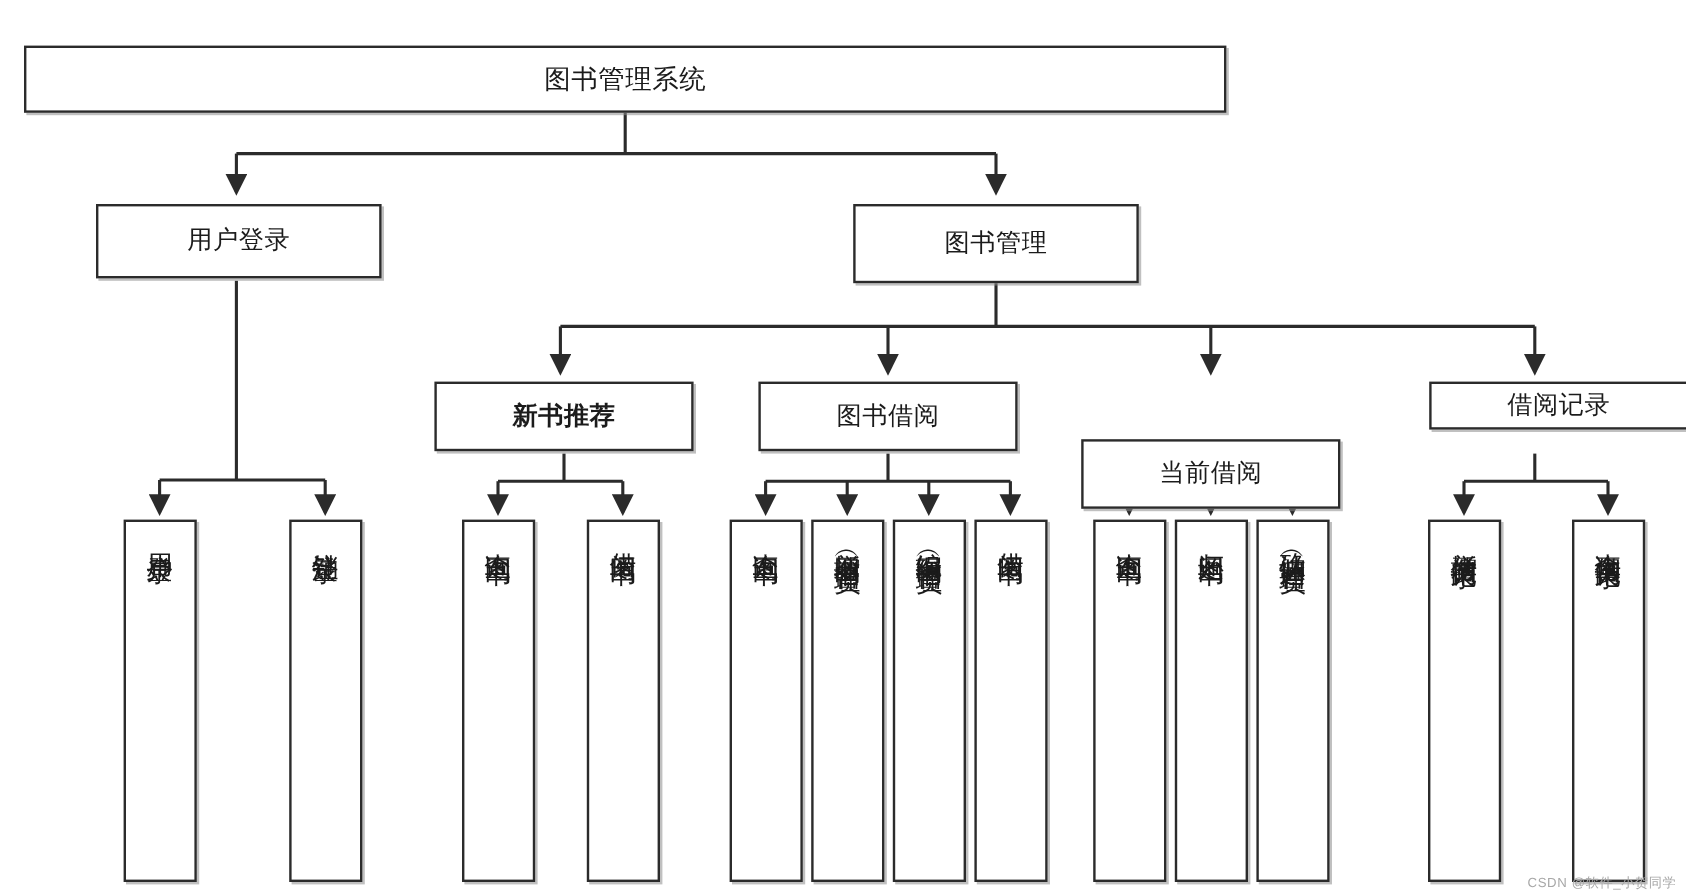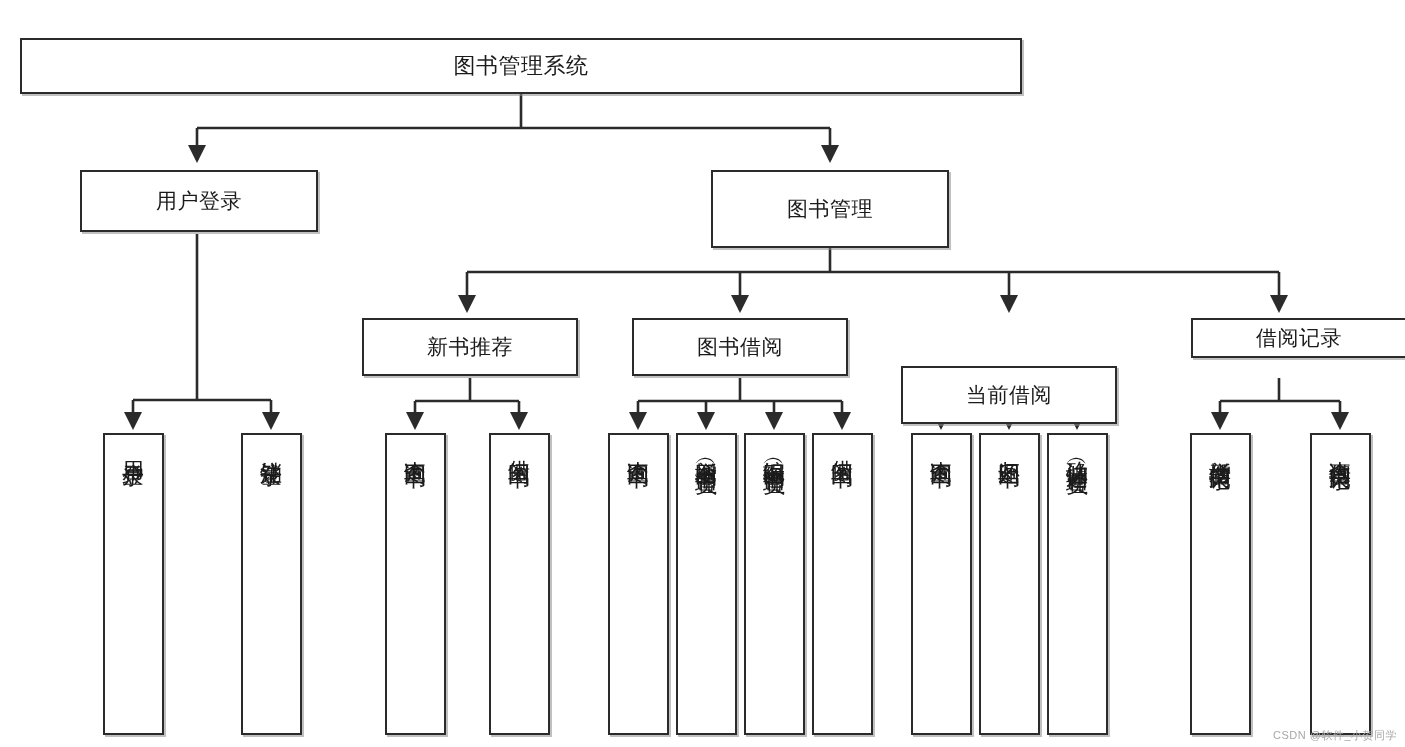--- a/index.html
+++ b/index.html
@@ -123,25 +123,25 @@
     </g>
   </svg>
 
   <div class="node-box root" style="left:20px; top:12px; width:1002px; height:56px;margin-top:26px;">
     <span class="node-label-h">图书管理系统</span>
   </div>
 
   <div class="node-box" style="left:80px; top:170px; width:238px; height:62px;">
     <span class="node-label-h">用户登录</span>
   </div>
-  <div class="node-box" style="left:711px; top:170px; width:238px; height:78px;">
+  <div class="node-box" style="left:711px; top:170px; width:238px; height:66px;">
     <span class="node-label-h">图书管理</span>
   </div>
 
-  <div class="node-box" style="left:362px; top:318px; width:216px; height:58px;">
+  <div class="node-box" style="left:362px; top:318px; width:216px; height:58px;font-weight:bold;">
     <span class="node-label-h">新书推荐</span>
   </div>
   <div class="node-box" style="left:632px; top:318px; width:216px; height:58px;">
     <span class="node-label-h">图书借阅</span>
   </div>
   <div class="node-box" style="left:901px; top:318px; width:216px; height:58px;margin-top:48px;">
     <span class="node-label-h">当前借阅</span>
   </div>
   <div class="node-box" style="left:1191px; top:318px; width:216px; height:40px;">
     <span class="node-label-h">借阅记录</span>

